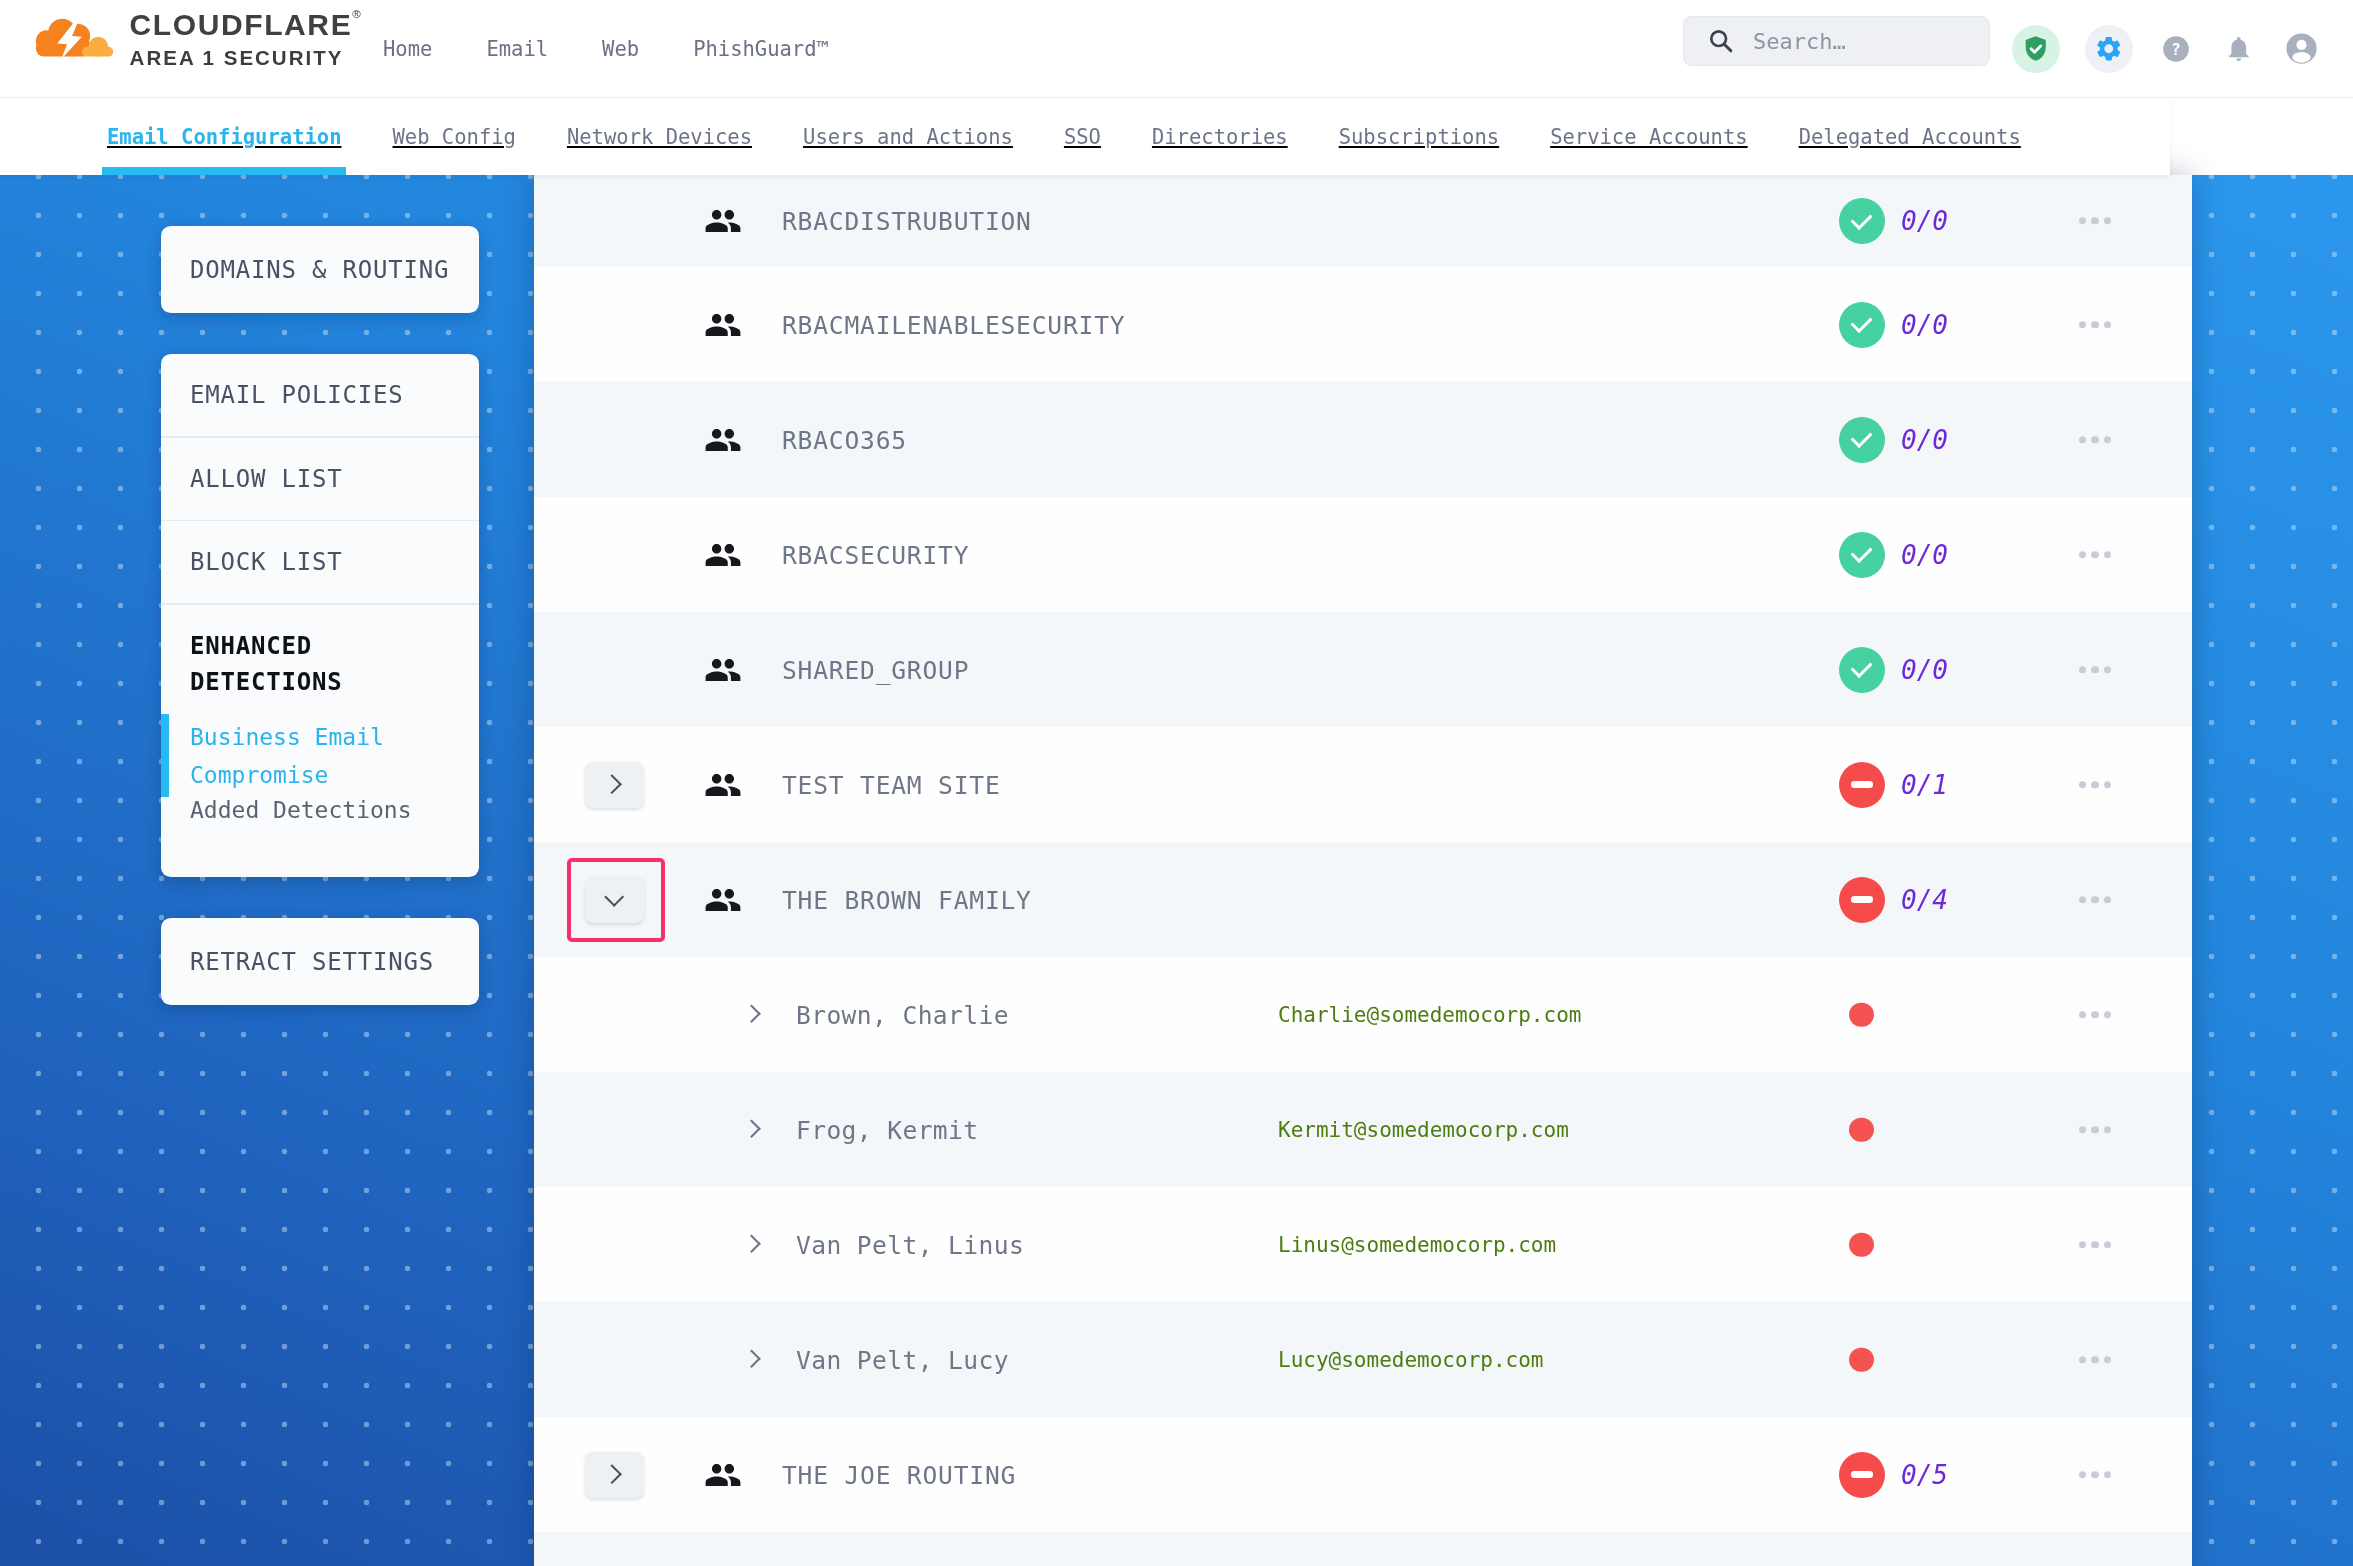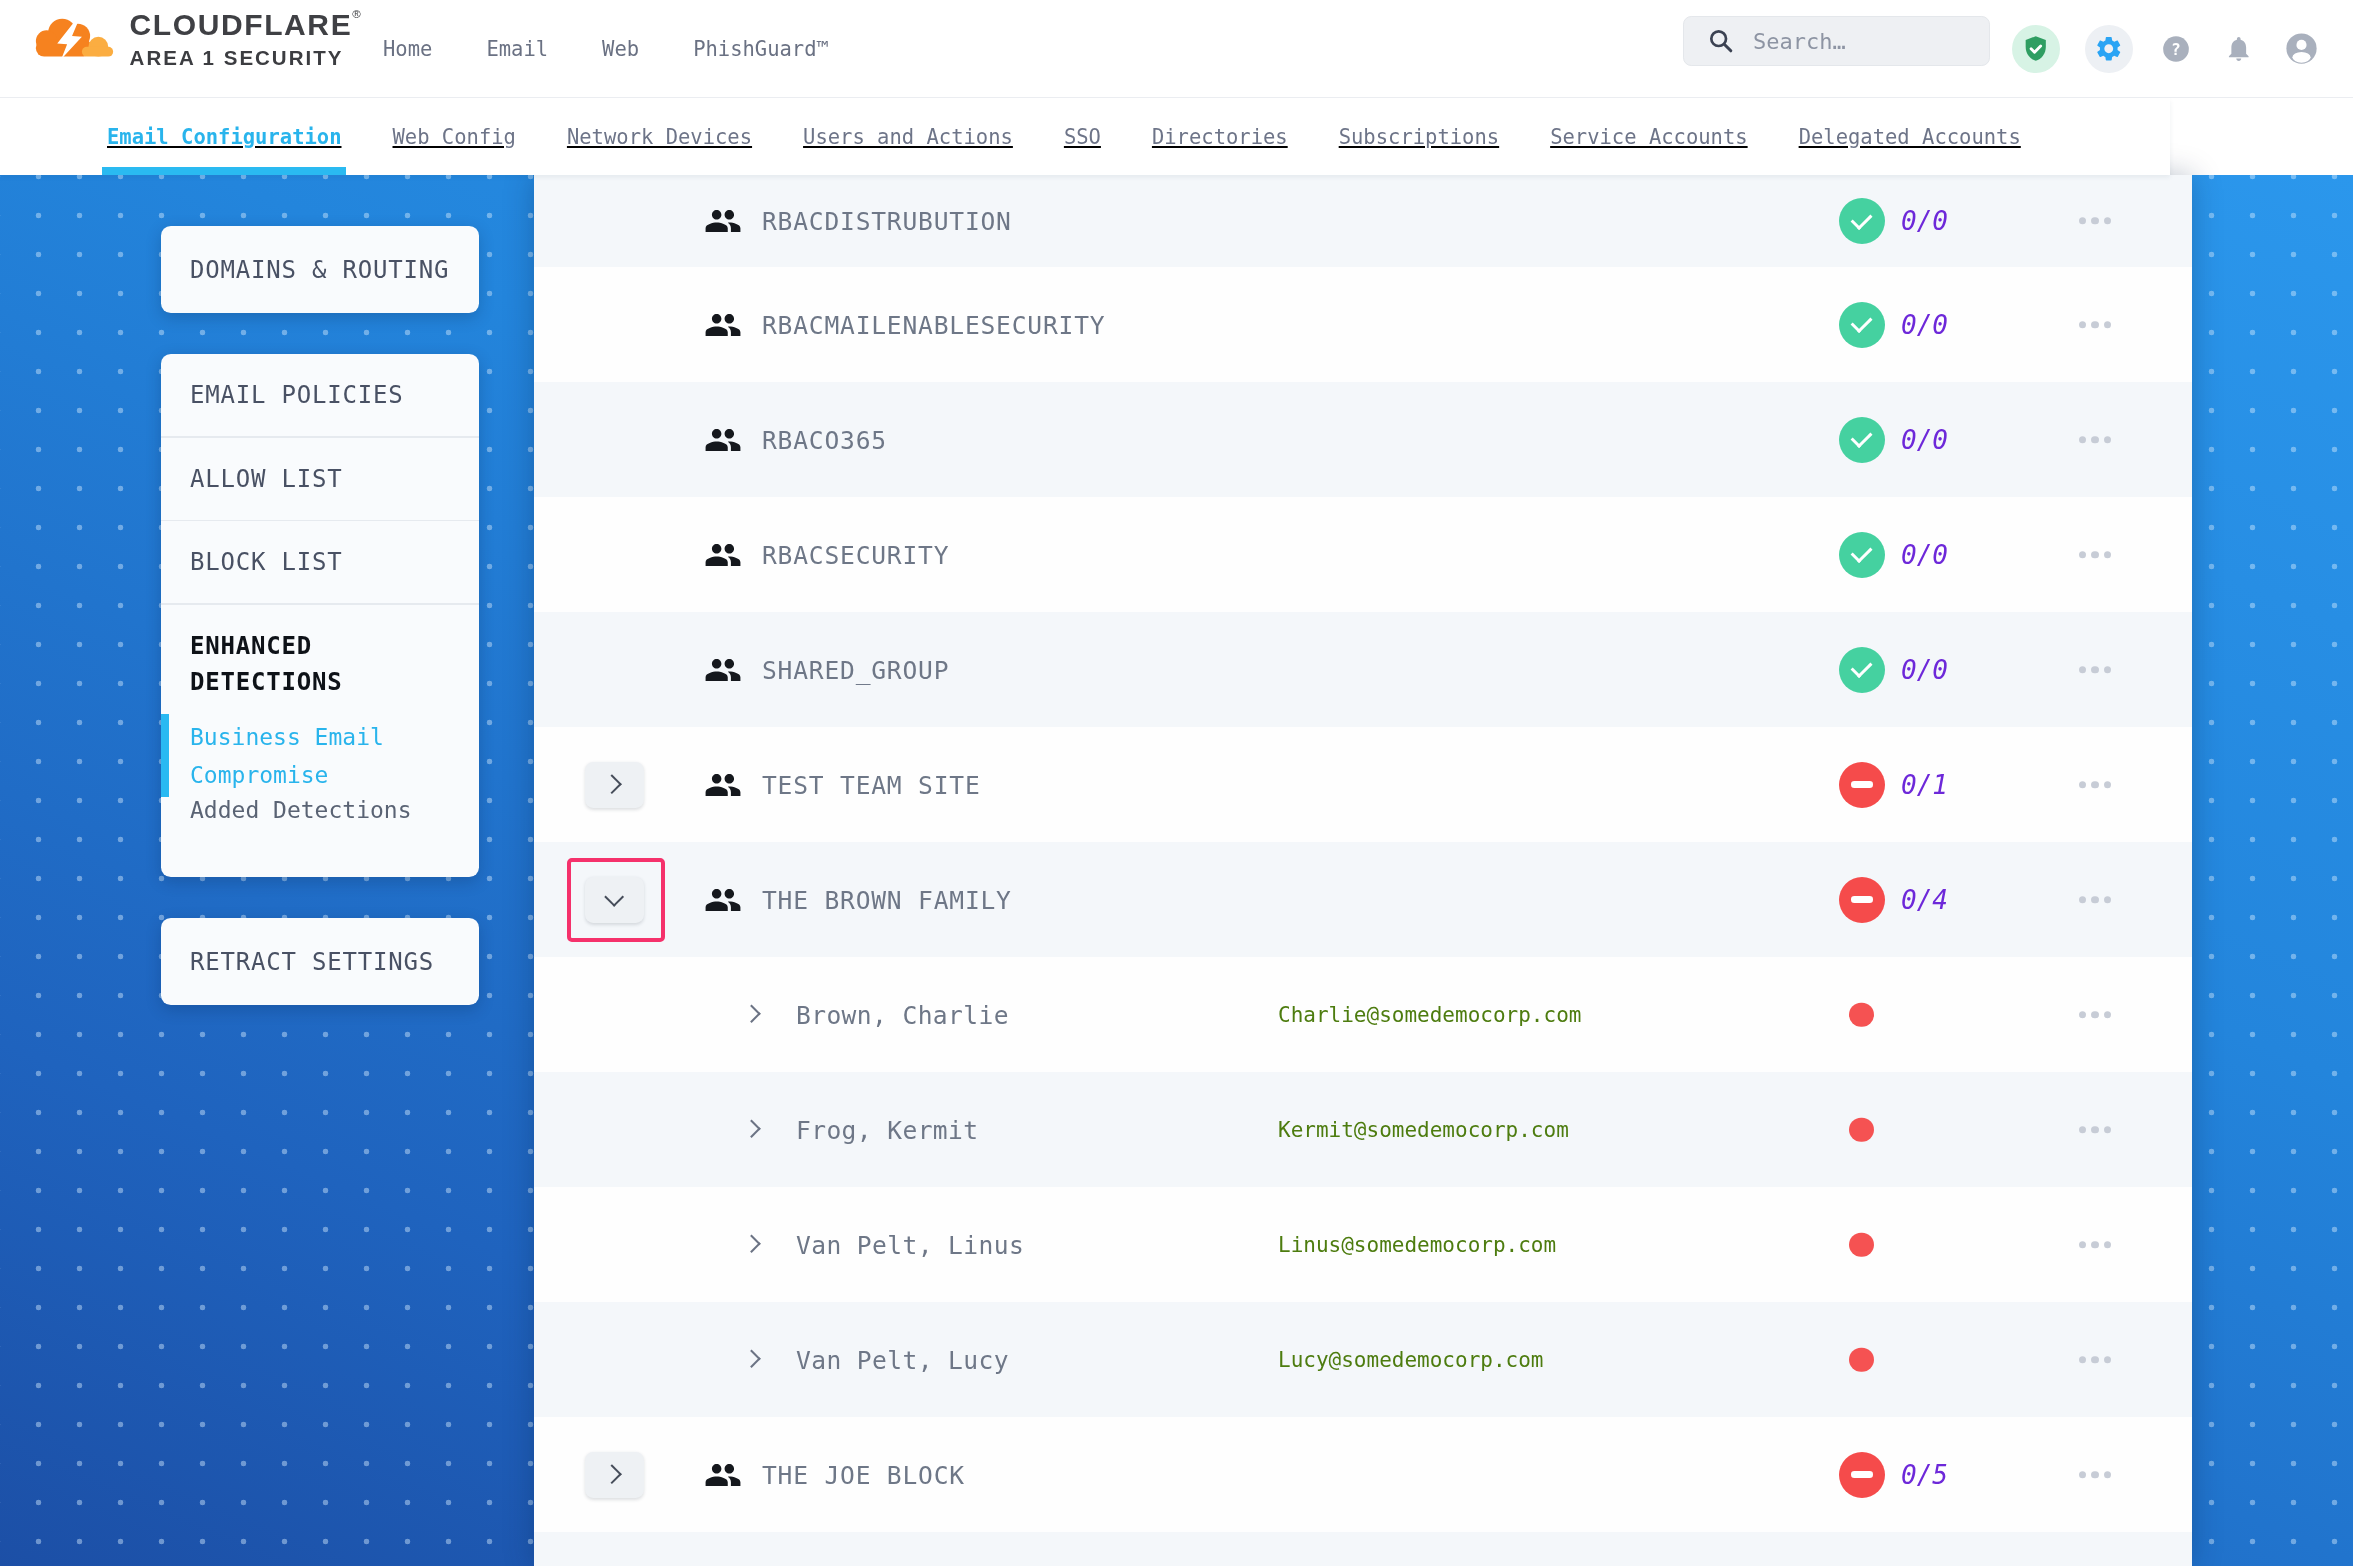--- a/index.html
+++ b/index.html
@@ -61,21 +61,21 @@
   .row{position:relative;width:100%;height:115px;}
   .row.white{background:#fefefe;}
   .row.first{height:92px;}
   .expander{position:absolute;left:51px;top:50%;transform:translateY(-50%);width:59px;height:46px;
             border-radius:8.2px;background:#eef1f4;box-shadow:0 1.6px 3.3px rgba(30,40,60,0.14);
             display:flex;align-items:center;justify-content:center;cursor:pointer;}
   .chev{display:block;width:12.3px;height:12.3px;border-right:2.5px solid #454c59;border-bottom:2.5px solid #454c59;}
   .chev.right{transform:rotate(-45deg);margin-left:-4.1px;}
   .chev.down{transform:rotate(45deg);margin-top:-5.7px;}
   .gicon{position:absolute;left:170px;top:50%;transform:translateY(-50%);width:38px;height:38px;}
-  .gname{position:absolute;left:228px;top:50%;transform:translateY(-50%);font-size:24.6px;
+  .gname{position:absolute;left:248px;top:50%;transform:translateY(-50%);font-size:24.6px;
          color:#6e7787;letter-spacing:0.8px;white-space:nowrap;}
   .mcaret{position:absolute;left:211px;top:50%;width:10.7px;height:10.7px;
           border-right:2px solid #6b7384;border-bottom:2px solid #6b7384;
           transform:translateY(-60%) rotate(-45deg);}
   .mname{position:absolute;left:262px;top:50%;transform:translateY(-50%);font-size:24.6px;
          color:#6e7787;letter-spacing:0.4px;white-space:nowrap;}
   .email{position:absolute;left:744px;top:50%;transform:translateY(-50%);font-size:21px;
          color:#4d7c0f;white-space:nowrap;}
   .badge{position:absolute;left:1305px;top:50%;transform:translateY(-50%);width:46px;height:46px;
          border-radius:50%;display:flex;align-items:center;justify-content:center;}
@@ -349,21 +349,21 @@
           <i></i>
         </div>
       </div>
       <div class="row white">
         <div class="expander">
           <i class="chev right"></i>
         </div>
         <svg viewBox="0 0 24 24" class="gicon">
           <path d="M16 11c1.66 0 2.99-1.34 2.99-3S17.66 5 16 5c-1.66 0-3 1.34-3 3s1.34 3 3 3zm-8 0c1.66 0 2.99-1.34 2.99-3S9.66 5 8 5C6.34 5 5 6.34 5 8s1.34 3 3 3zm0 2c-2.33 0-7 1.17-7 3.5V19h14v-2.5c0-2.33-4.67-3.5-7-3.5zm8 0c-.29 0-.62.02-.97.05 1.16.84 1.97 1.97 1.97 3.45V19h6v-2.5c0-2.33-4.67-3.5-7-3.5z" fill="#15181d"></path>
         </svg>
-        <div class="gname">THE JOE BLOCK</div>
+        <div class="gname">THE JOE ROUTING</div>
         <div class="badge err">
           <i class="minus"></i>
         </div>
         <div class="count">0/5</div>
         <div class="dots">
           <i></i>
           <i></i>
           <i></i>
         </div>
       </div>

